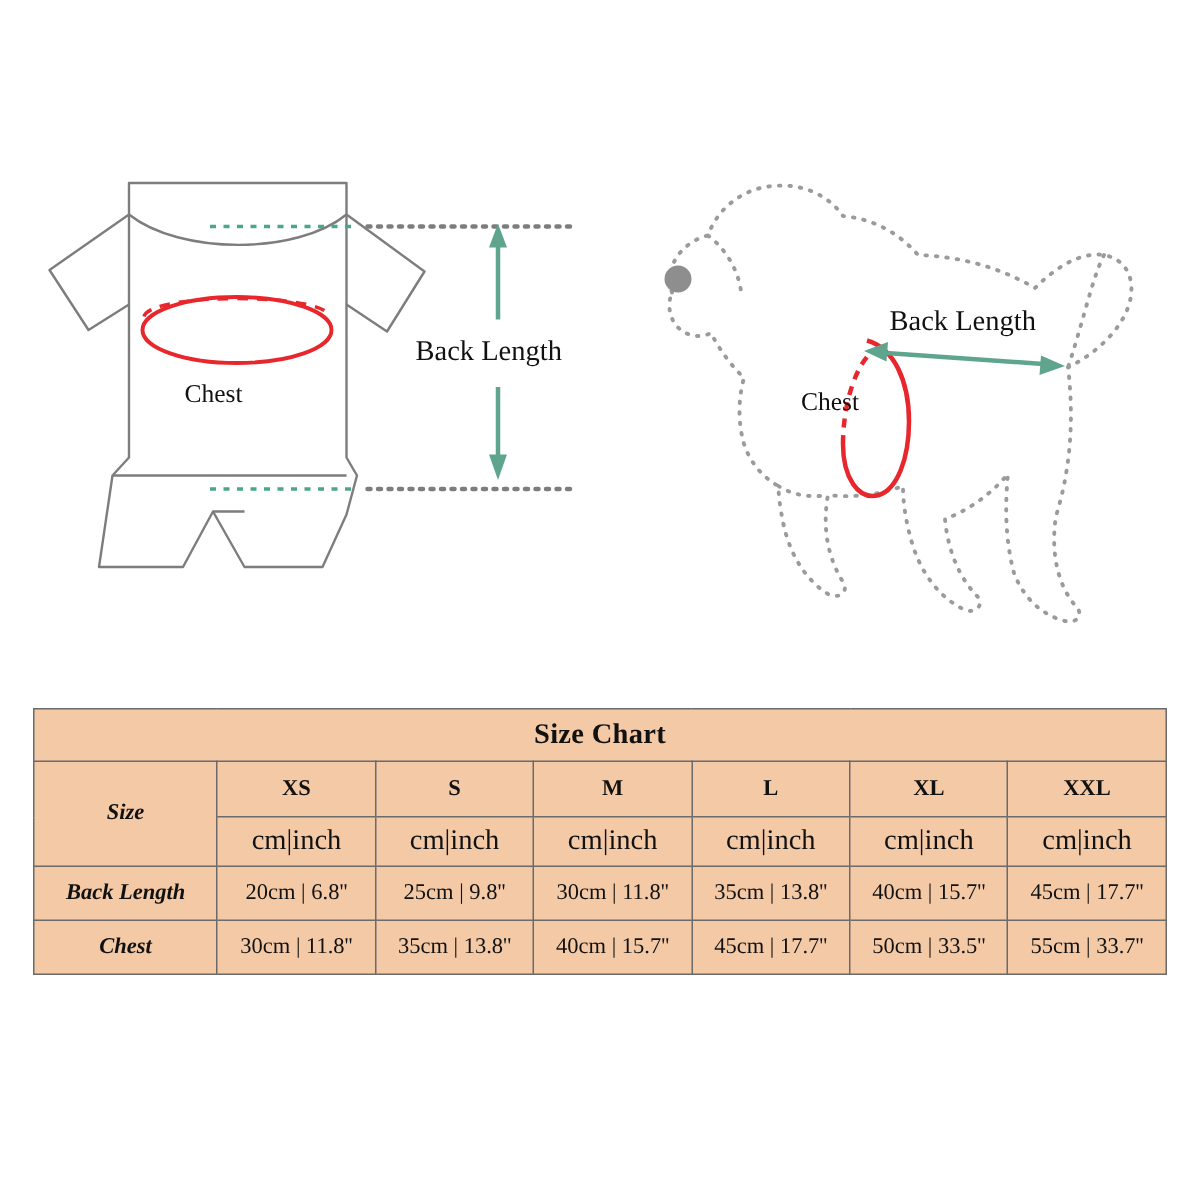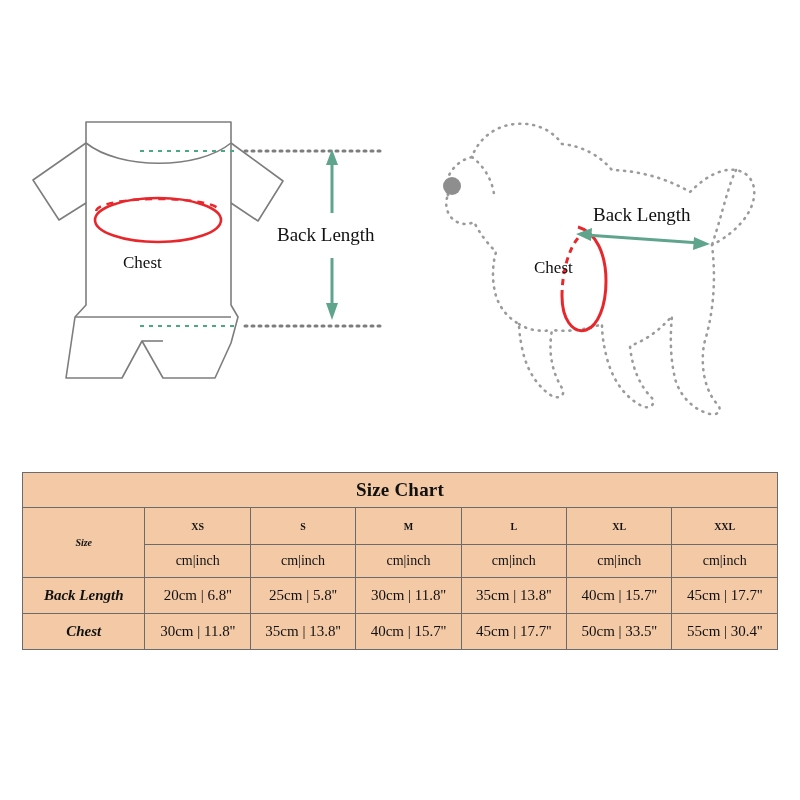--- a/index.html
+++ b/index.html
@@ -75,26 +75,26 @@
     padding: 0;
   }
   .title-row th {
     height: 34px;
     font-size: 19px;
     font-weight: bold;
     letter-spacing: .2px;
   }
   .head-row td {
     height: 36px;
-    font-size: 10px;
+    font-size: 15px;
     font-weight: bold;
   }
   .unit-row td {
     height: 32px;
-    font-size: 14px;
+    font-size: 19px;
   }
   .data-row td {
     height: 35px;
     font-size: 15px;
   }
   .rowlabel {
     font-weight: bold;
     font-size: 15px;
     font-style: italic;
   }
@@ -219,32 +219,32 @@
           <td>cm|inch</td>
           <td>cm|inch</td>
           <td>cm|inch</td>
           <td>cm|inch</td>
           <td>cm|inch</td>
           <td>cm|inch</td>
         </tr>
         <tr class="data-row">
           <td class="rowlabel">Back Length</td>
           <td>20cm | 6.8''</td>
-          <td>25cm | 5.8''</td>
+          <td>25cm | 9.8''</td>
           <td>30cm | 11.8''</td>
           <td>35cm | 13.8''</td>
           <td>40cm | 15.7''</td>
           <td>45cm | 17.7''</td>
         </tr>
         <tr class="data-row">
           <td class="rowlabel">Chest</td>
           <td>30cm | 11.8''</td>
           <td>35cm | 13.8''</td>
           <td>40cm | 15.7''</td>
           <td>45cm | 17.7''</td>
           <td>50cm | 33.5''</td>
-          <td>55cm | 30.4''</td>
+          <td>55cm | 33.7''</td>
         </tr>
       </tbody>
     </table>
   </div>
 
 </div>
 
 </body></html>

